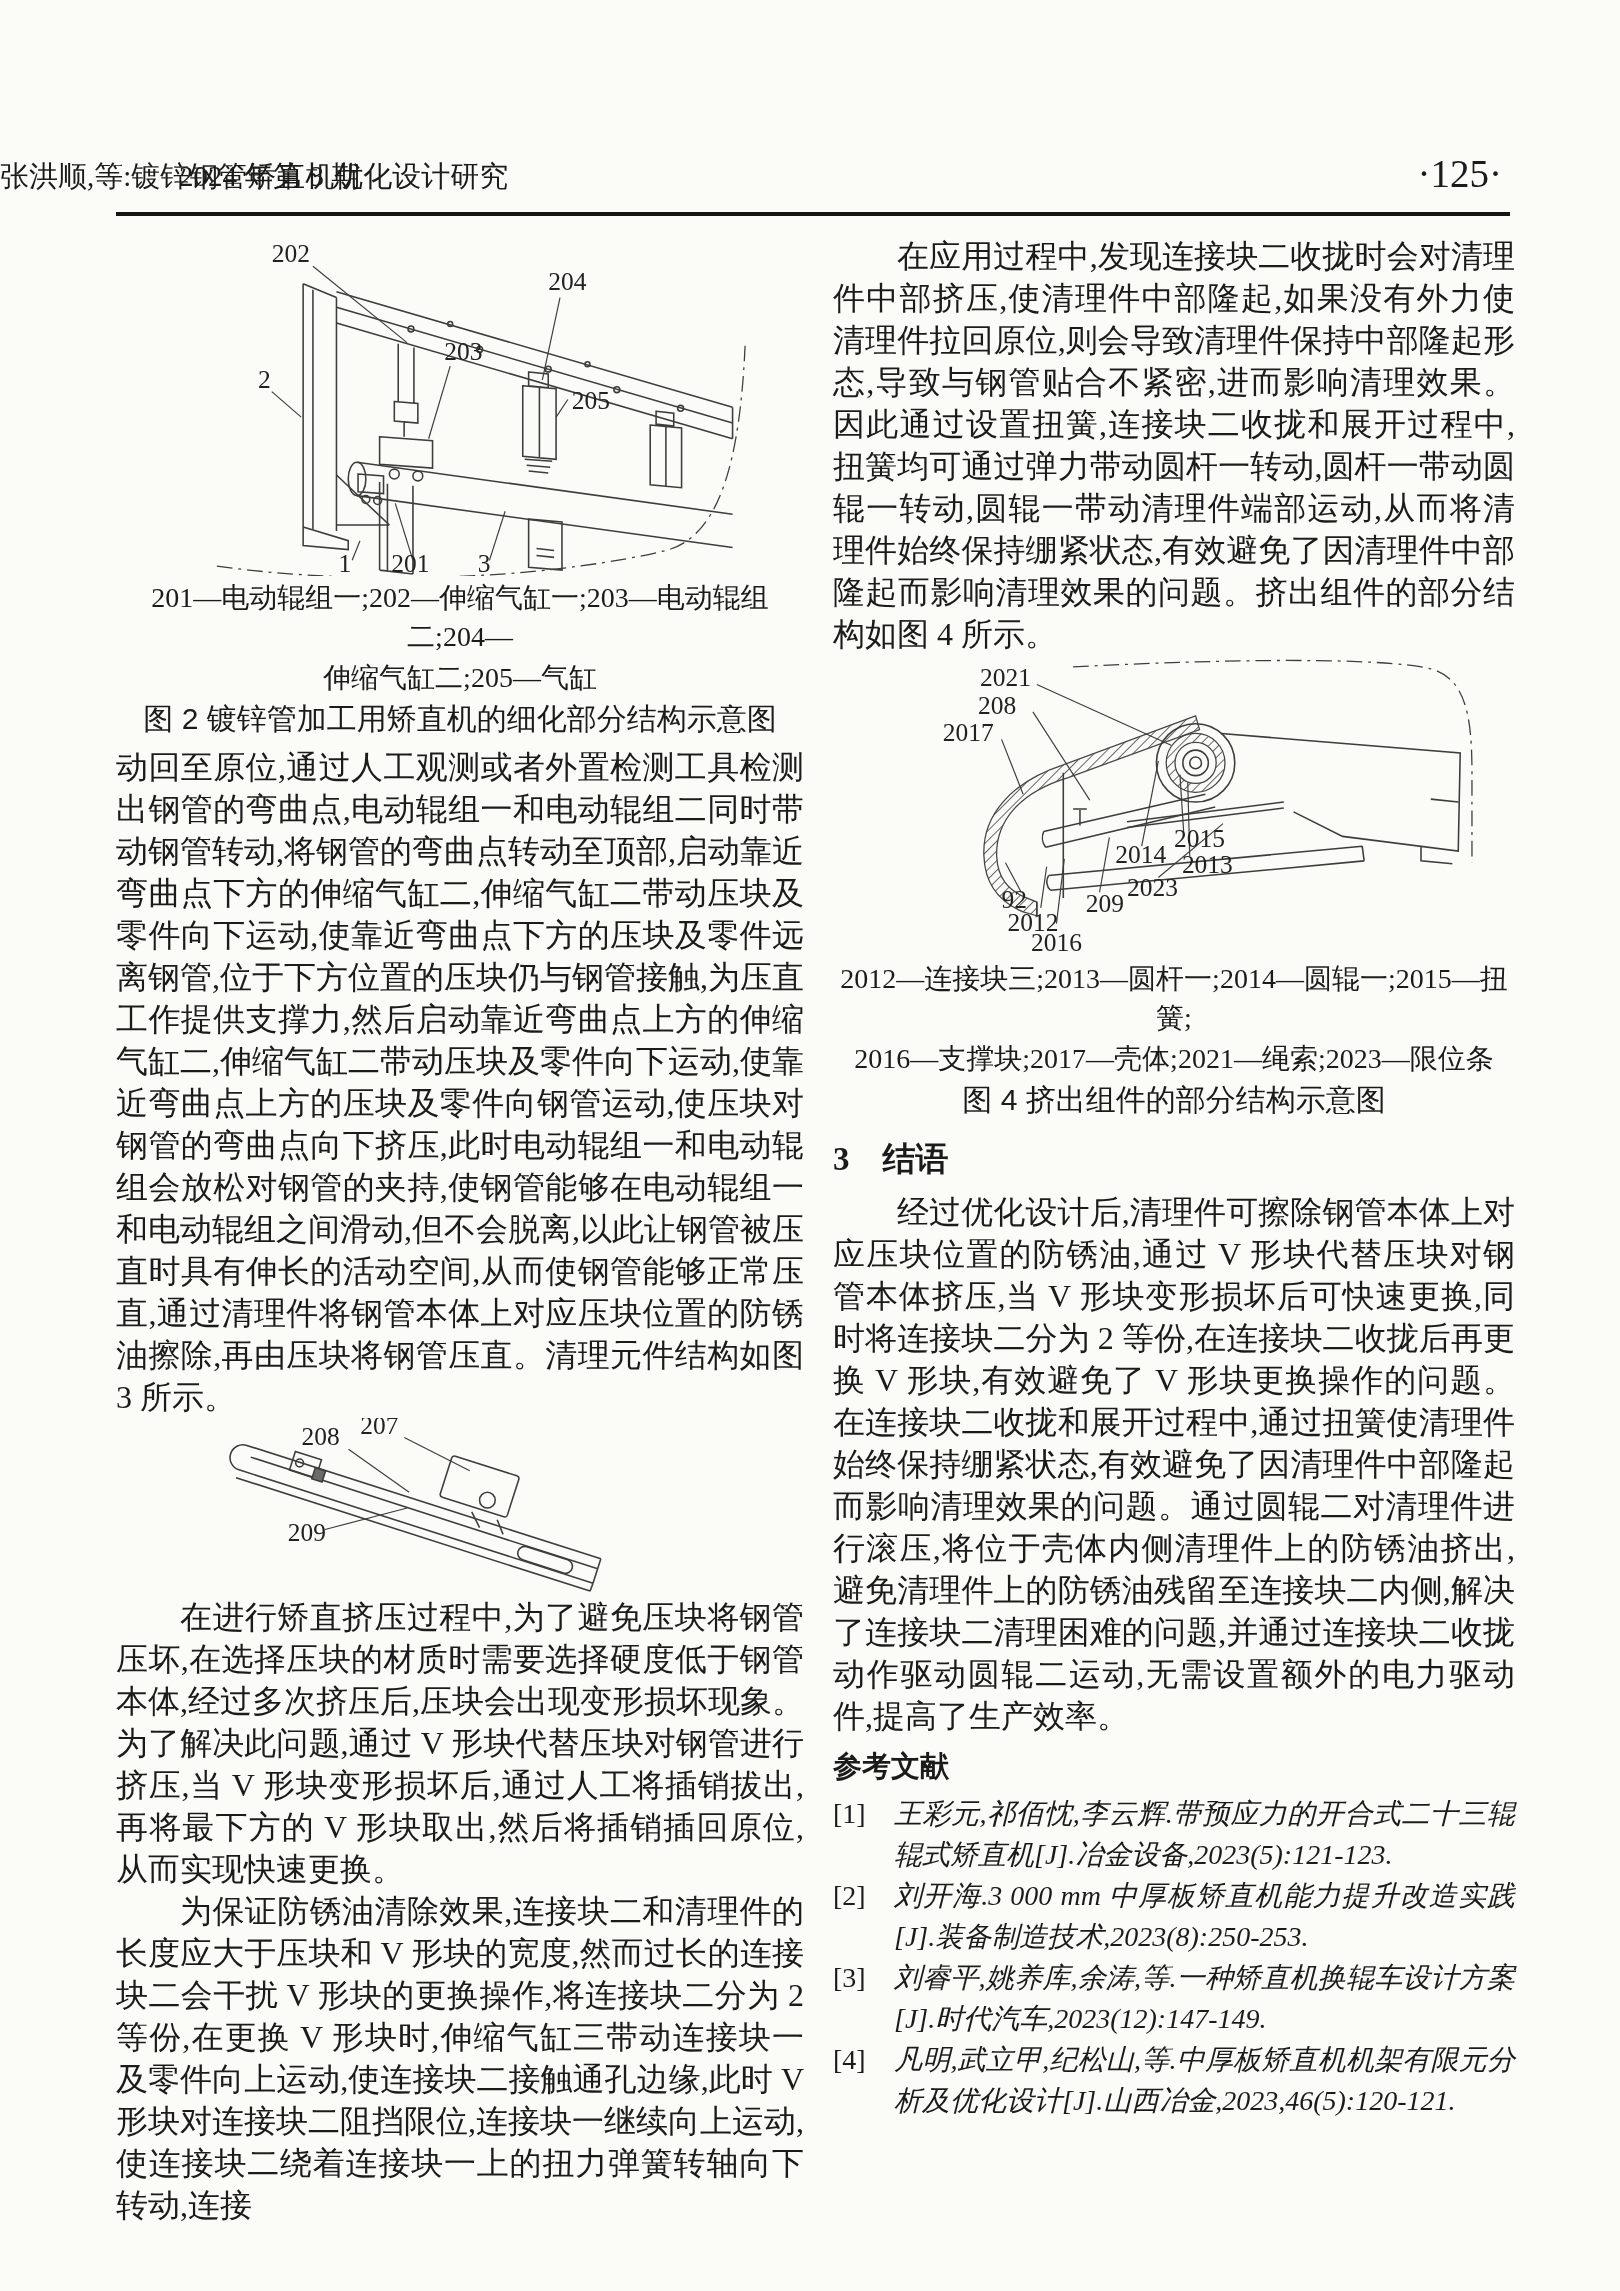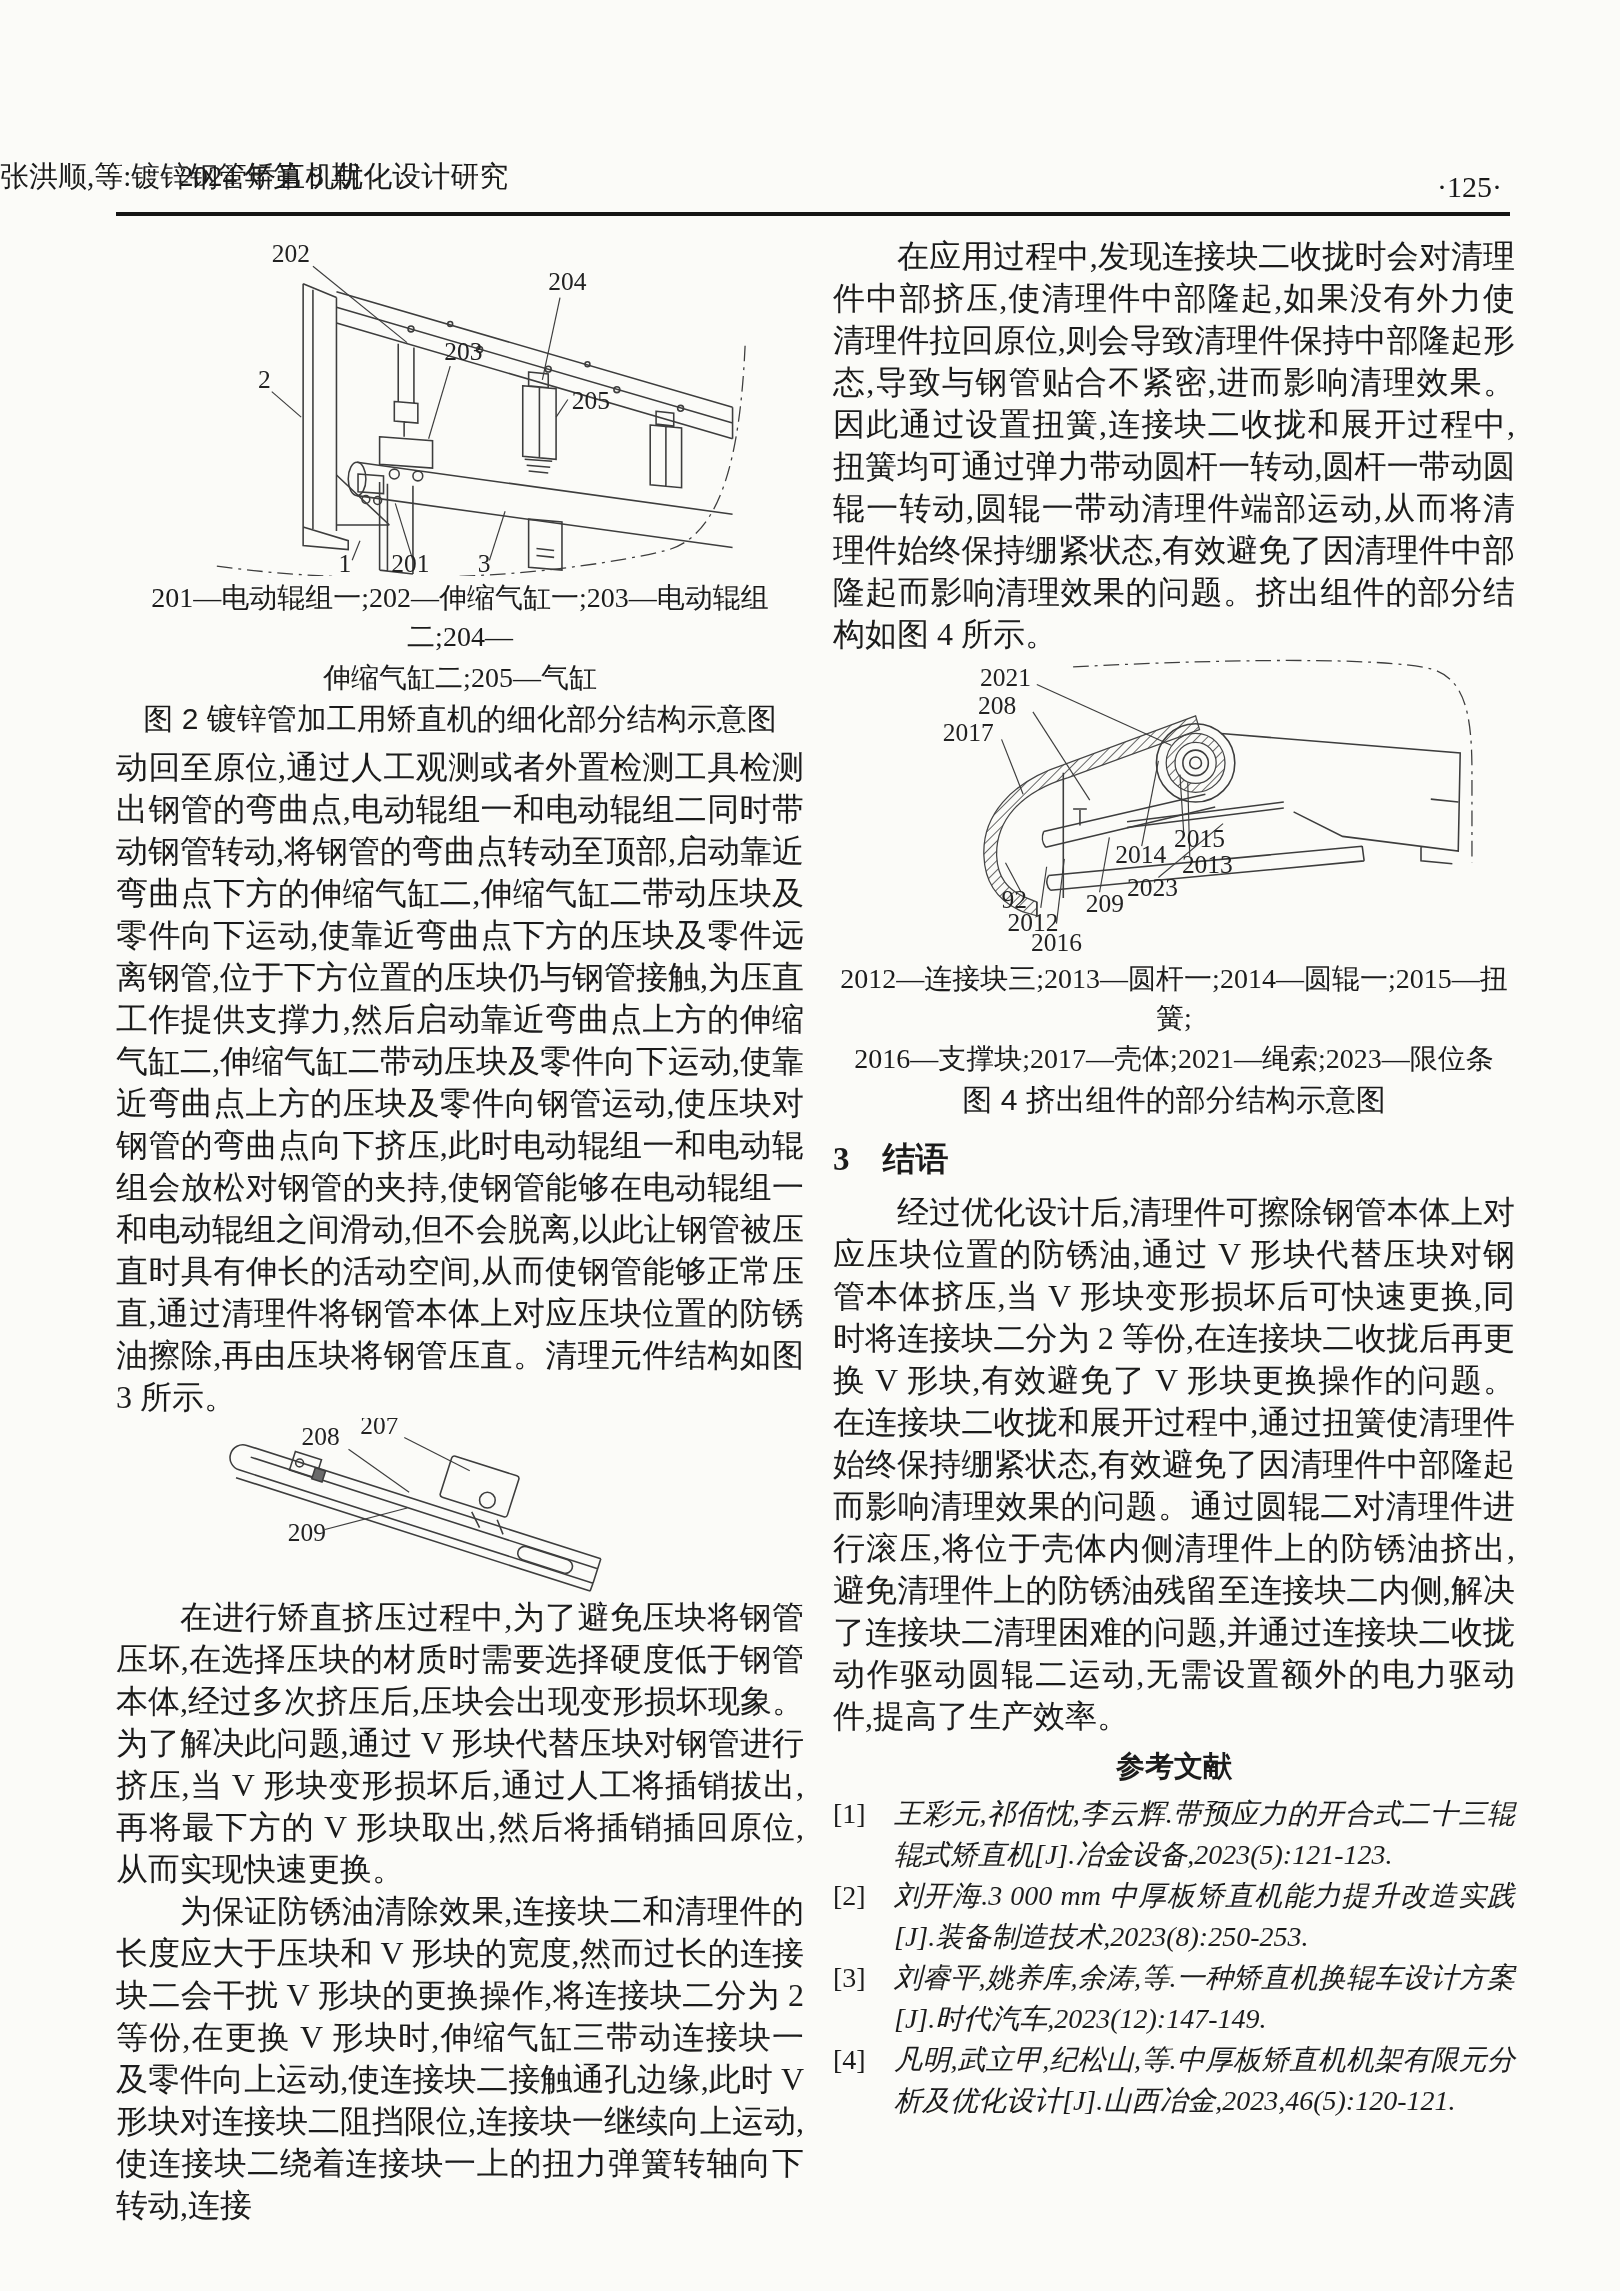--- a/index.html
+++ b/index.html
@@ -4,21 +4,21 @@
 <style>
   html,body{margin:0;padding:0;}
   body{
     width:1620px;height:2292px;position:relative;overflow:hidden;
     background:#fbfbf8;color:#1b1b1b;
     font-family:"Liberation Serif","DejaVu Serif",serif;
   }
   
   .hdr-issue{position:absolute;left:179px;top:157px;font-size:29px;}
   .hdr-title{position:absolute;left:0;right:0;top:157px;text-align:left;font-size:29px;}
-  .hdr-page{position:absolute;right:118px;top:170px;font-size:30px;}
+  .hdr-page{position:absolute;right:118px;top:151px;font-size:39px;}
   .hdr-rule{position:absolute;left:116px;right:110px;top:212px;height:3.9px;background:#151515;}
   
   .col{position:absolute;}
   .col-left{left:116px;top:225px;width:688px;}
   .col-right{left:833px;top:235px;width:682px;}
   p.body{font-size:32px;line-height:42px;text-align:justify;margin:0;}
   p.ind{text-indent:2em;}
   .legend{font-size:28px;line-height:39px;text-align:center;margin:2px 0 0 0;}
   .figcap{font-size:30px;line-height:43px;text-align:center;font-weight:normal;
           font-family:"Liberation Sans","DejaVu Sans",sans-serif;margin:0 0 5.9px 0;}
@@ -27,21 +27,21 @@
   .art line,.art path,.art rect,.art circle,.art ellipse,.art polyline{
     fill:none;stroke:#3d3d3d;stroke-width:1.6;}
   .art text{font-family:"Liberation Serif","DejaVu Serif",serif;font-size:26px;
     fill:#222;stroke:none;}
   .art .leader{stroke-width:1.2;}
   .art .dashdot{stroke-dasharray:16 6 3 6;stroke-width:1.3;}
   .art .hatched{stroke:#444;stroke-width:1.3;}
   .sec-head{font-size:33px;font-weight:bold;font-family:Liberation Serif, serif;
     margin:15.7px 0 9.8px 0;}
   .sec-head .num{margin-right:33px;}
-  .refs-head{font-size:29px;font-weight:bold;text-align:center;
+  .refs-head{font-size:29px;font-weight:bold;
     font-family:"Liberation Sans","DejaVu Sans",sans-serif;margin:9.8px 0 5.9px 0;}
   .ref{display:flex;font-size:28px;line-height:41px;}
   .ref-num{flex:0 0 61px;}
   .ref-text{flex:1;text-align:justify;font-style:italic;}
 </style>
 </head>
 <body>
 
 <div class="hdr-issue">2024 年第 3 期</div>
 <div class="hdr-title">张洪顺,等:镀锌钢管矫直机优化设计研究</div>

